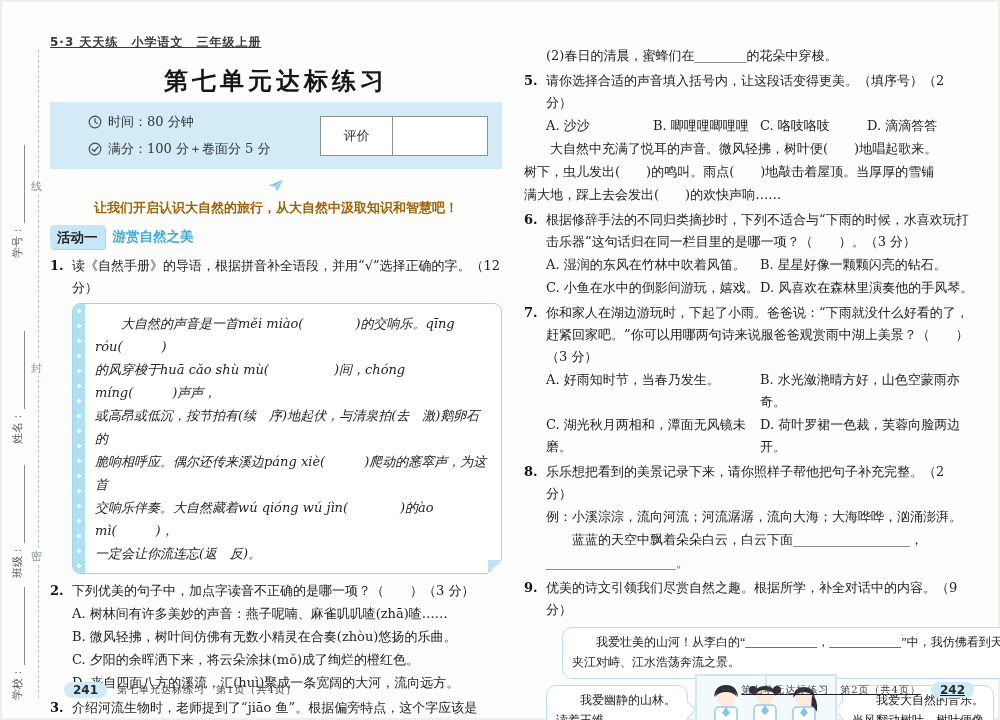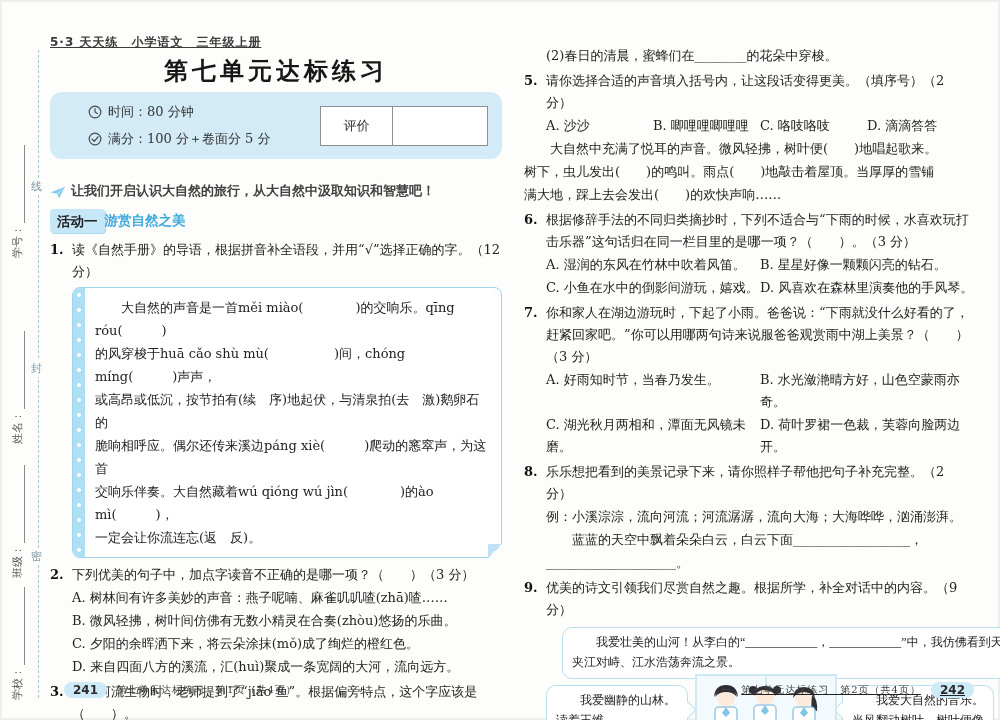--- a/index.html
+++ b/index.html
@@ -19,48 +19,48 @@
   .page-left  { left:50px;  width:452px; }
   .page-right { left:524px; width:450px; }
 
   
   .hdr-row { display:flex; align-items:center; justify-content:space-between; height:36px; }
   .brand { display:flex; align-items:center; gap:4px; }
   .brand-pill { background:#9ed8f1; color:#ffffff; font-family:"DejaVu Sans",sans-serif; font-weight:bold;
                 font-size:13px; padding:3px 12px; border-radius:12px; letter-spacing:2px; }
   .series { font-family:"DejaVu Sans",sans-serif; font-weight:bold; font-size:12px; color:#3a3a3a; letter-spacing:1px;text-decoration:underline; }
 
-  .main-title { text-align:center; font-size:24px; font-weight:bold; letter-spacing:4px; color:#161616; margin:0 0 10px; }
-
-  
-  .info-box { background:#d2ebf7; border-radius:12px; padding:9px 14px 9px 38px; display:flex; align-items:center;
-              justify-content:space-between; margin-bottom:22px; }
+  .main-title { text-align:center; font-size:24px; font-weight:bold; letter-spacing:4px; color:#161616; margin:10px 0 10px; }
+
+  
+  .info-box { background:#d2ebf7; border-radius:0; padding:9px 14px 9px 38px; display:flex; align-items:center;
+              justify-content:space-between; margin-bottom:10px; }
   .info-rows { display:flex; flex-direction:column; gap:5px; font-size:13px; color:#333; }
   .info-row { display:flex; align-items:center; gap:6px; }
   .eval-box { display:flex; background:#fff; border:1px solid #8f8f8f; height:40px; width:168px; }
   .eval-box .cell-label { width:72px; display:flex; align-items:center; justify-content:center; border-right:1px solid #8f8f8f; font-size:13px; color:#333; }
   .eval-box .cell-blank { flex:1; }
 
-  .intro-line { display:flex; align-items:center; gap:5px; color:#404040; font-family:Liberation Mono, monospace;
-                font-weight:bold; font-size:13px; margin:2px 0 6px; }
-  .activity-row { display:flex; align-items:center; margin-bottom:6px; }
+  .intro-line { display:flex; align-items:center; gap:5px; color:#a16207; font-family:Liberation Serif, serif;
+                font-weight:bold; font-size:13px; margin:2px 0 6px;flex-direction:column; }
+  .activity-row { display:flex; align-items:center; gap:8px; margin-bottom:6px; }
   .activity-badge { background:#c5e7f7; color:#222; font-weight:bold; font-size:13.5px; padding:1px 7px; border-radius:4px;
                     box-shadow:1px 1px 0 #a8d6ea; }
   .activity-title { color:#3fa9dc; font-weight:bold; font-size:13.5px; font-family:Liberation Serif, serif; }
 
   
   .q { position:relative; padding-left:22px; margin-top:3px; }
   .qnum { position:absolute; left:0; top:0; font-weight:bold; color:#111; }
   .opt-line { margin-top:1px; }
   .opt-row { display:flex; margin-top:1px; }
   .opt-row > span { flex:1; }
 
   
   .passage-box { position:relative; border:1px solid #9fd4ec; border-radius:8px; margin:4px 0 6px;
-                 padding:8px 12px 8px 22px; background:#fff; }
+                 padding:8px 12px 8px 22px; background:#fff;font-style:italic; }
   .passage-box .strip { position:absolute; left:0; top:0; bottom:0; width:12px; background:#aee0f4;
                         border-radius:7px 0 0 7px;
                         background-image:radial-gradient(circle at 6px 7px, #ffffff 1.6px, rgba(255,255,255,0) 1.8px);
                         background-size:12px 15px; background-repeat:repeat-y; }
   .passage-box .fold { position:absolute; right:-1px; bottom:-1px; width:14px; height:14px;
                        background:linear-gradient(315deg, #fdfdfb 50%, #bfe3f4 50%); border-radius:0 0 6px 0; }
   .passage-line { line-height:23px; }
 
   
   .dialog-panel { position:relative; height:192px; margin-top:6px; }

